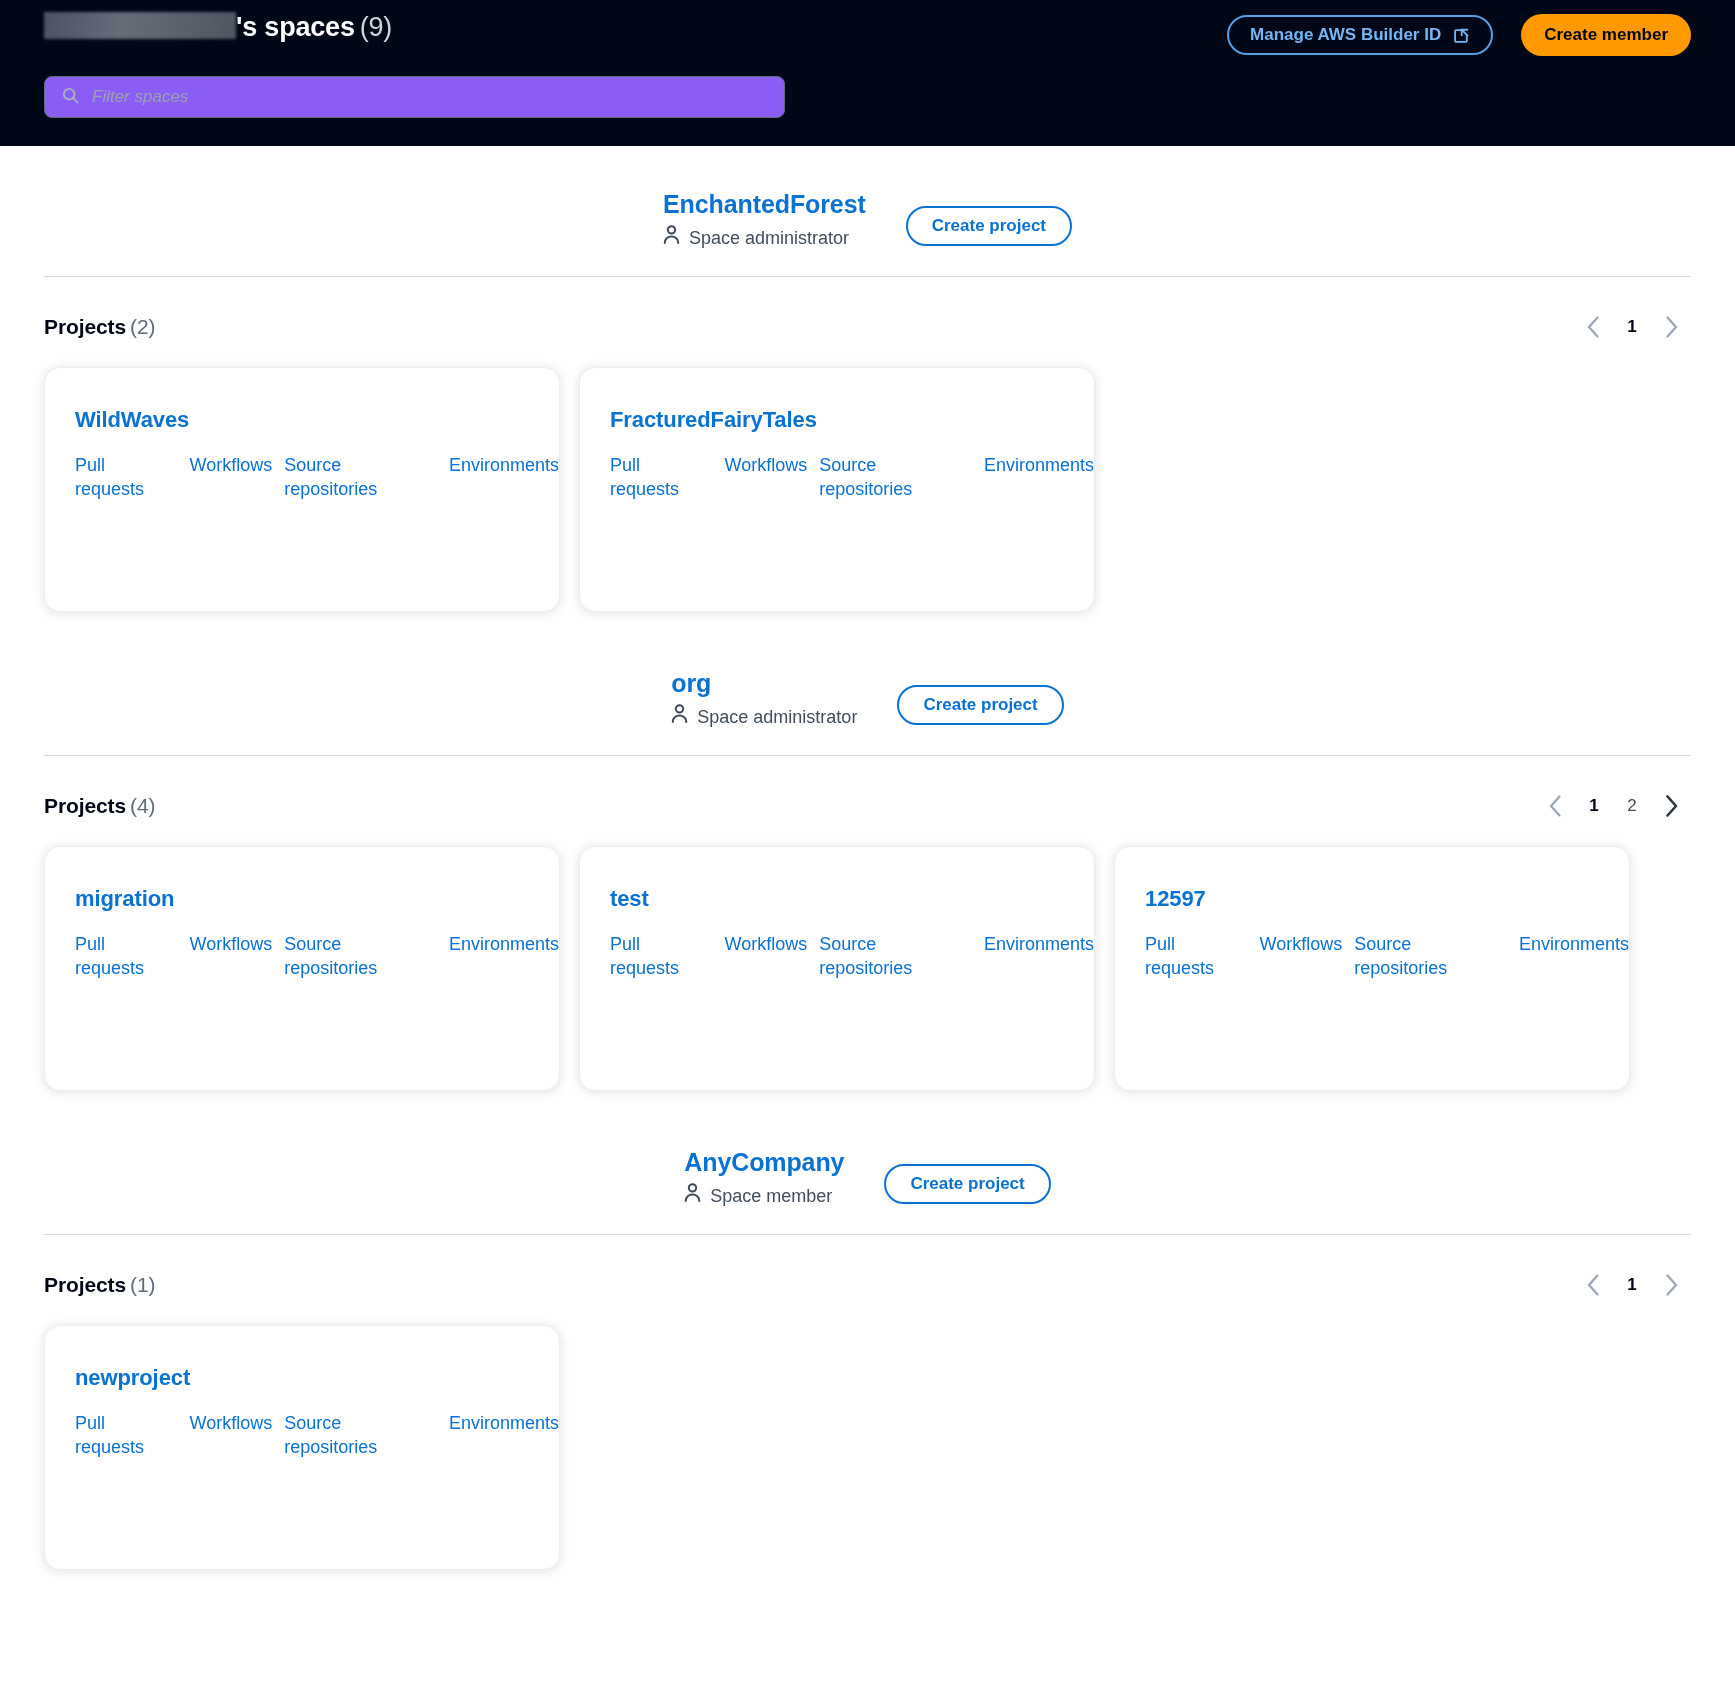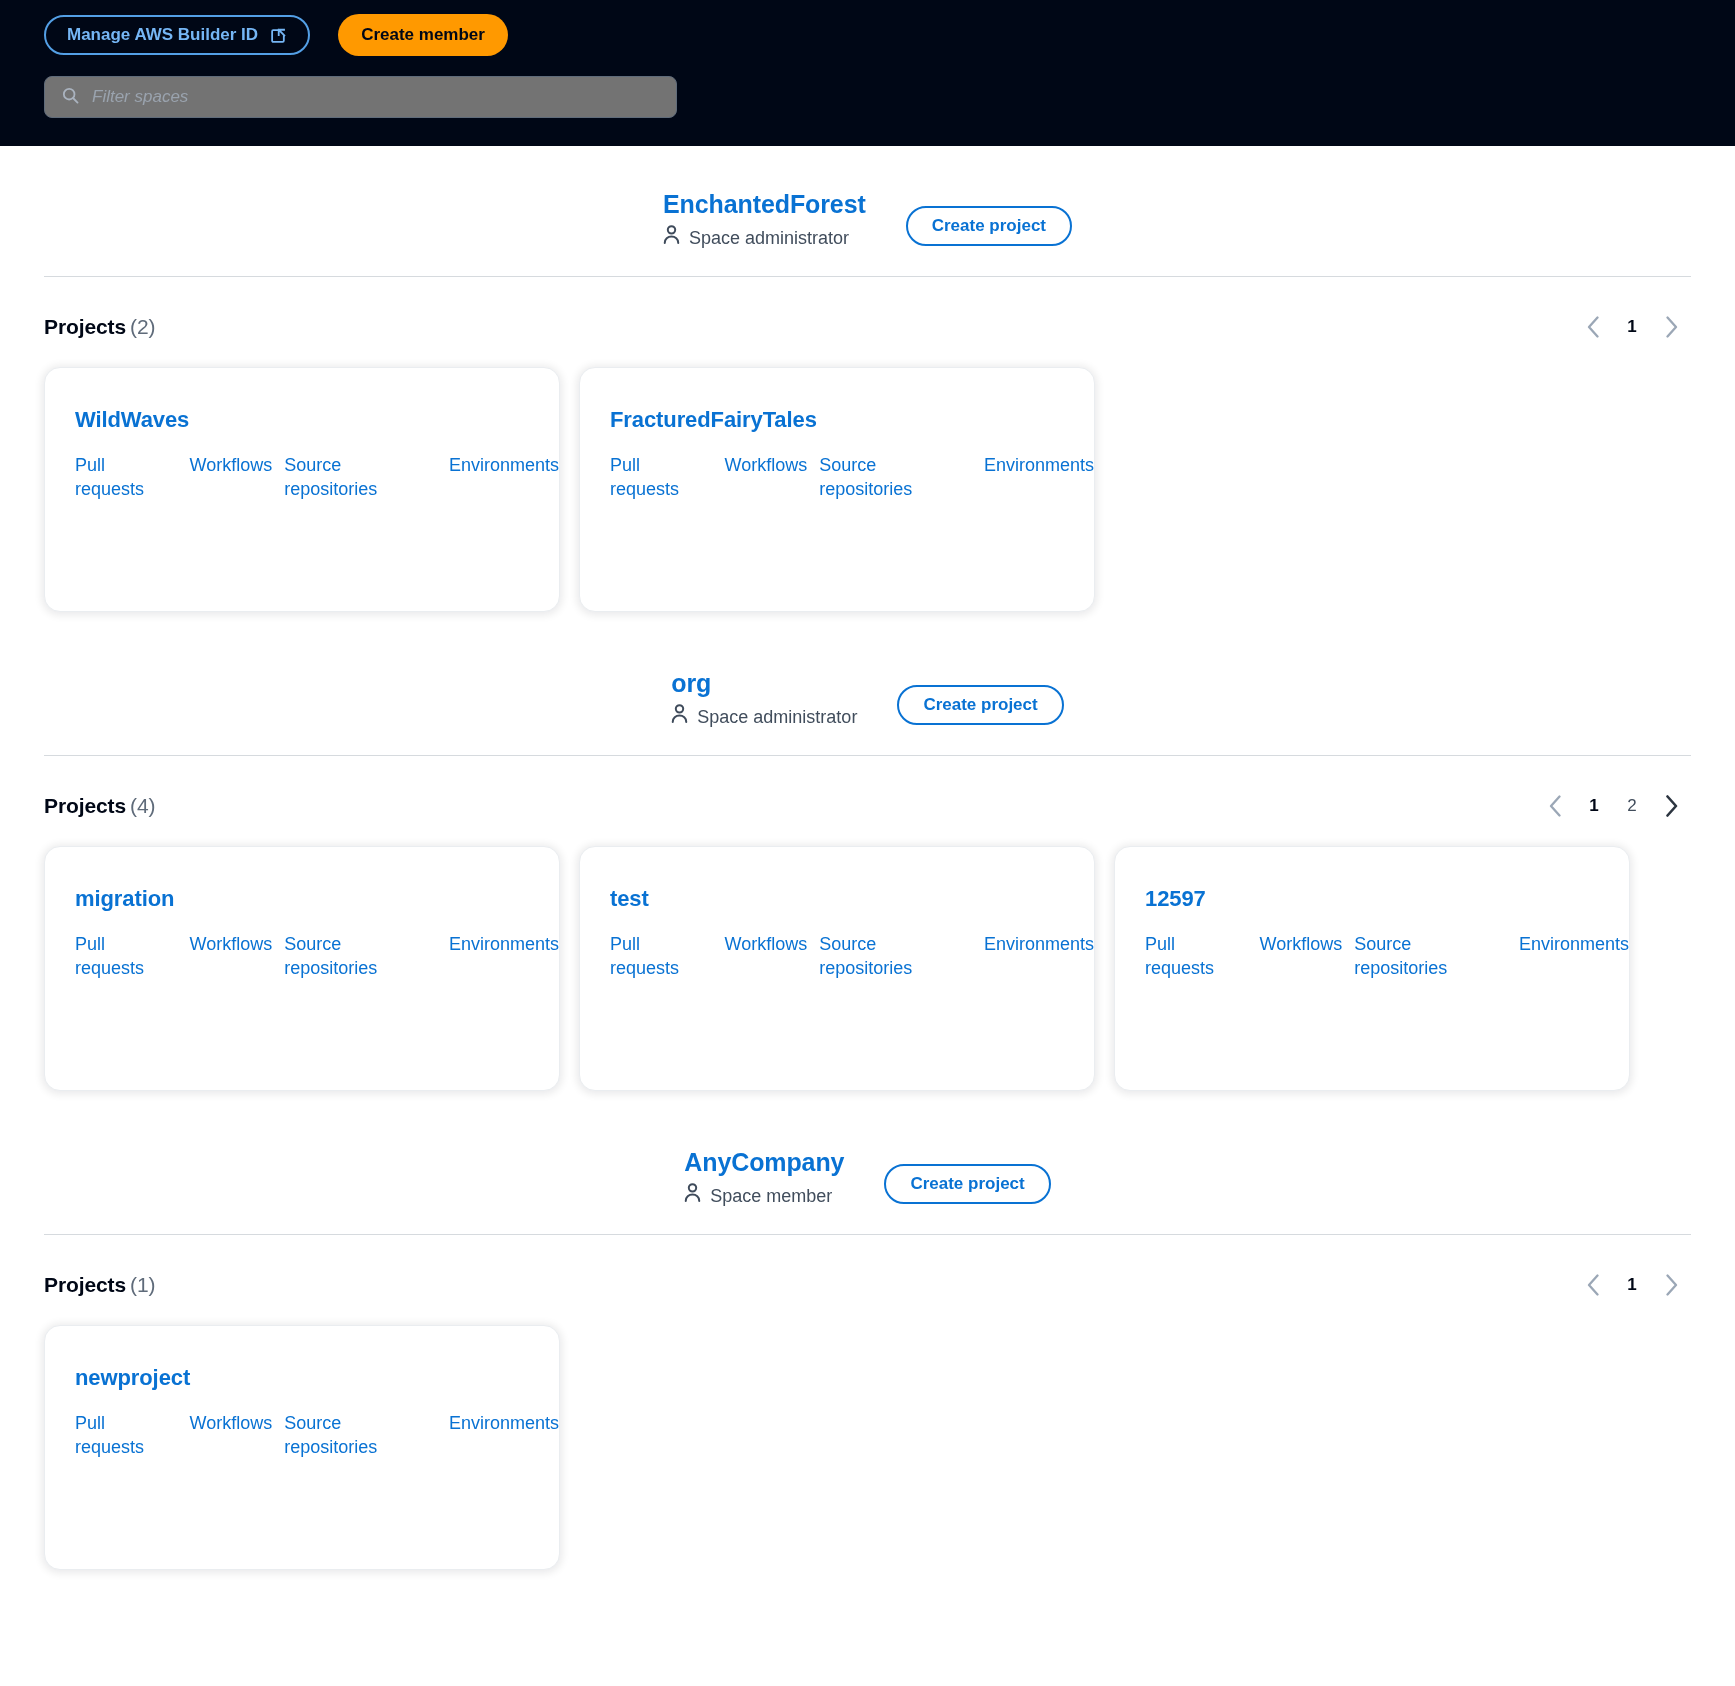--- a/index.html
+++ b/index.html
@@ -92,25 +92,25 @@
     color: #000716;
     font-size: 17px;
     font-weight: 700;
     font-family: "Liberation Sans", sans-serif;
     cursor: pointer;
     white-space: nowrap;
   }
 
   .filter-box {
     margin-top: 20px;
-    width: 633px;
+    width: 741px;
     height: 42px;
     border: 1px solid #5f6b7a;
     border-radius: 8px;
-    background: #737373;
+    background: #8b5cf6;
     display: flex;
     align-items: center;
     gap: 12px;
     padding: 10px 16px;
   }
 
   .filter-input {
     flex: 1;
     background: transparent;
     border: none;
@@ -276,20 +276,25 @@
     cursor: pointer;
     width: fit-content;
   }
 </style>
 </head>
 <body>
 
 <div class="topbar">
   <div class="topbar-row">
 
+    <h1 class="title-wrap">
+      <span class="redacted-name"></span>
+        <span class="title-suffix">'s spaces</span>
+        <span class="title-count">(9)</span>
+    </h1>
 
     <div class="header-actions">
       <button class="btn-builder-id">
         <span>Manage AWS Builder ID</span>
         <span class="external-link-icon">
           <svg width="17" height="17" viewBox="0 0 16 16" fill="none">
             <path d="M2 2h5M2 2v5M2 2l5.3 5.3" stroke="#75b6f5" stroke-width="1.7" stroke-linecap="square" transform="translate(6.2,0.6)"></path>
             <path d="M13 8.6V13a1 1 0 0 1-1 1H3a1 1 0 0 1-1-1V4a1 1 0 0 1 1-1h4.4" stroke="#75b6f5" stroke-width="1.7" stroke-linecap="square"></path>
           </svg>
         </span>

